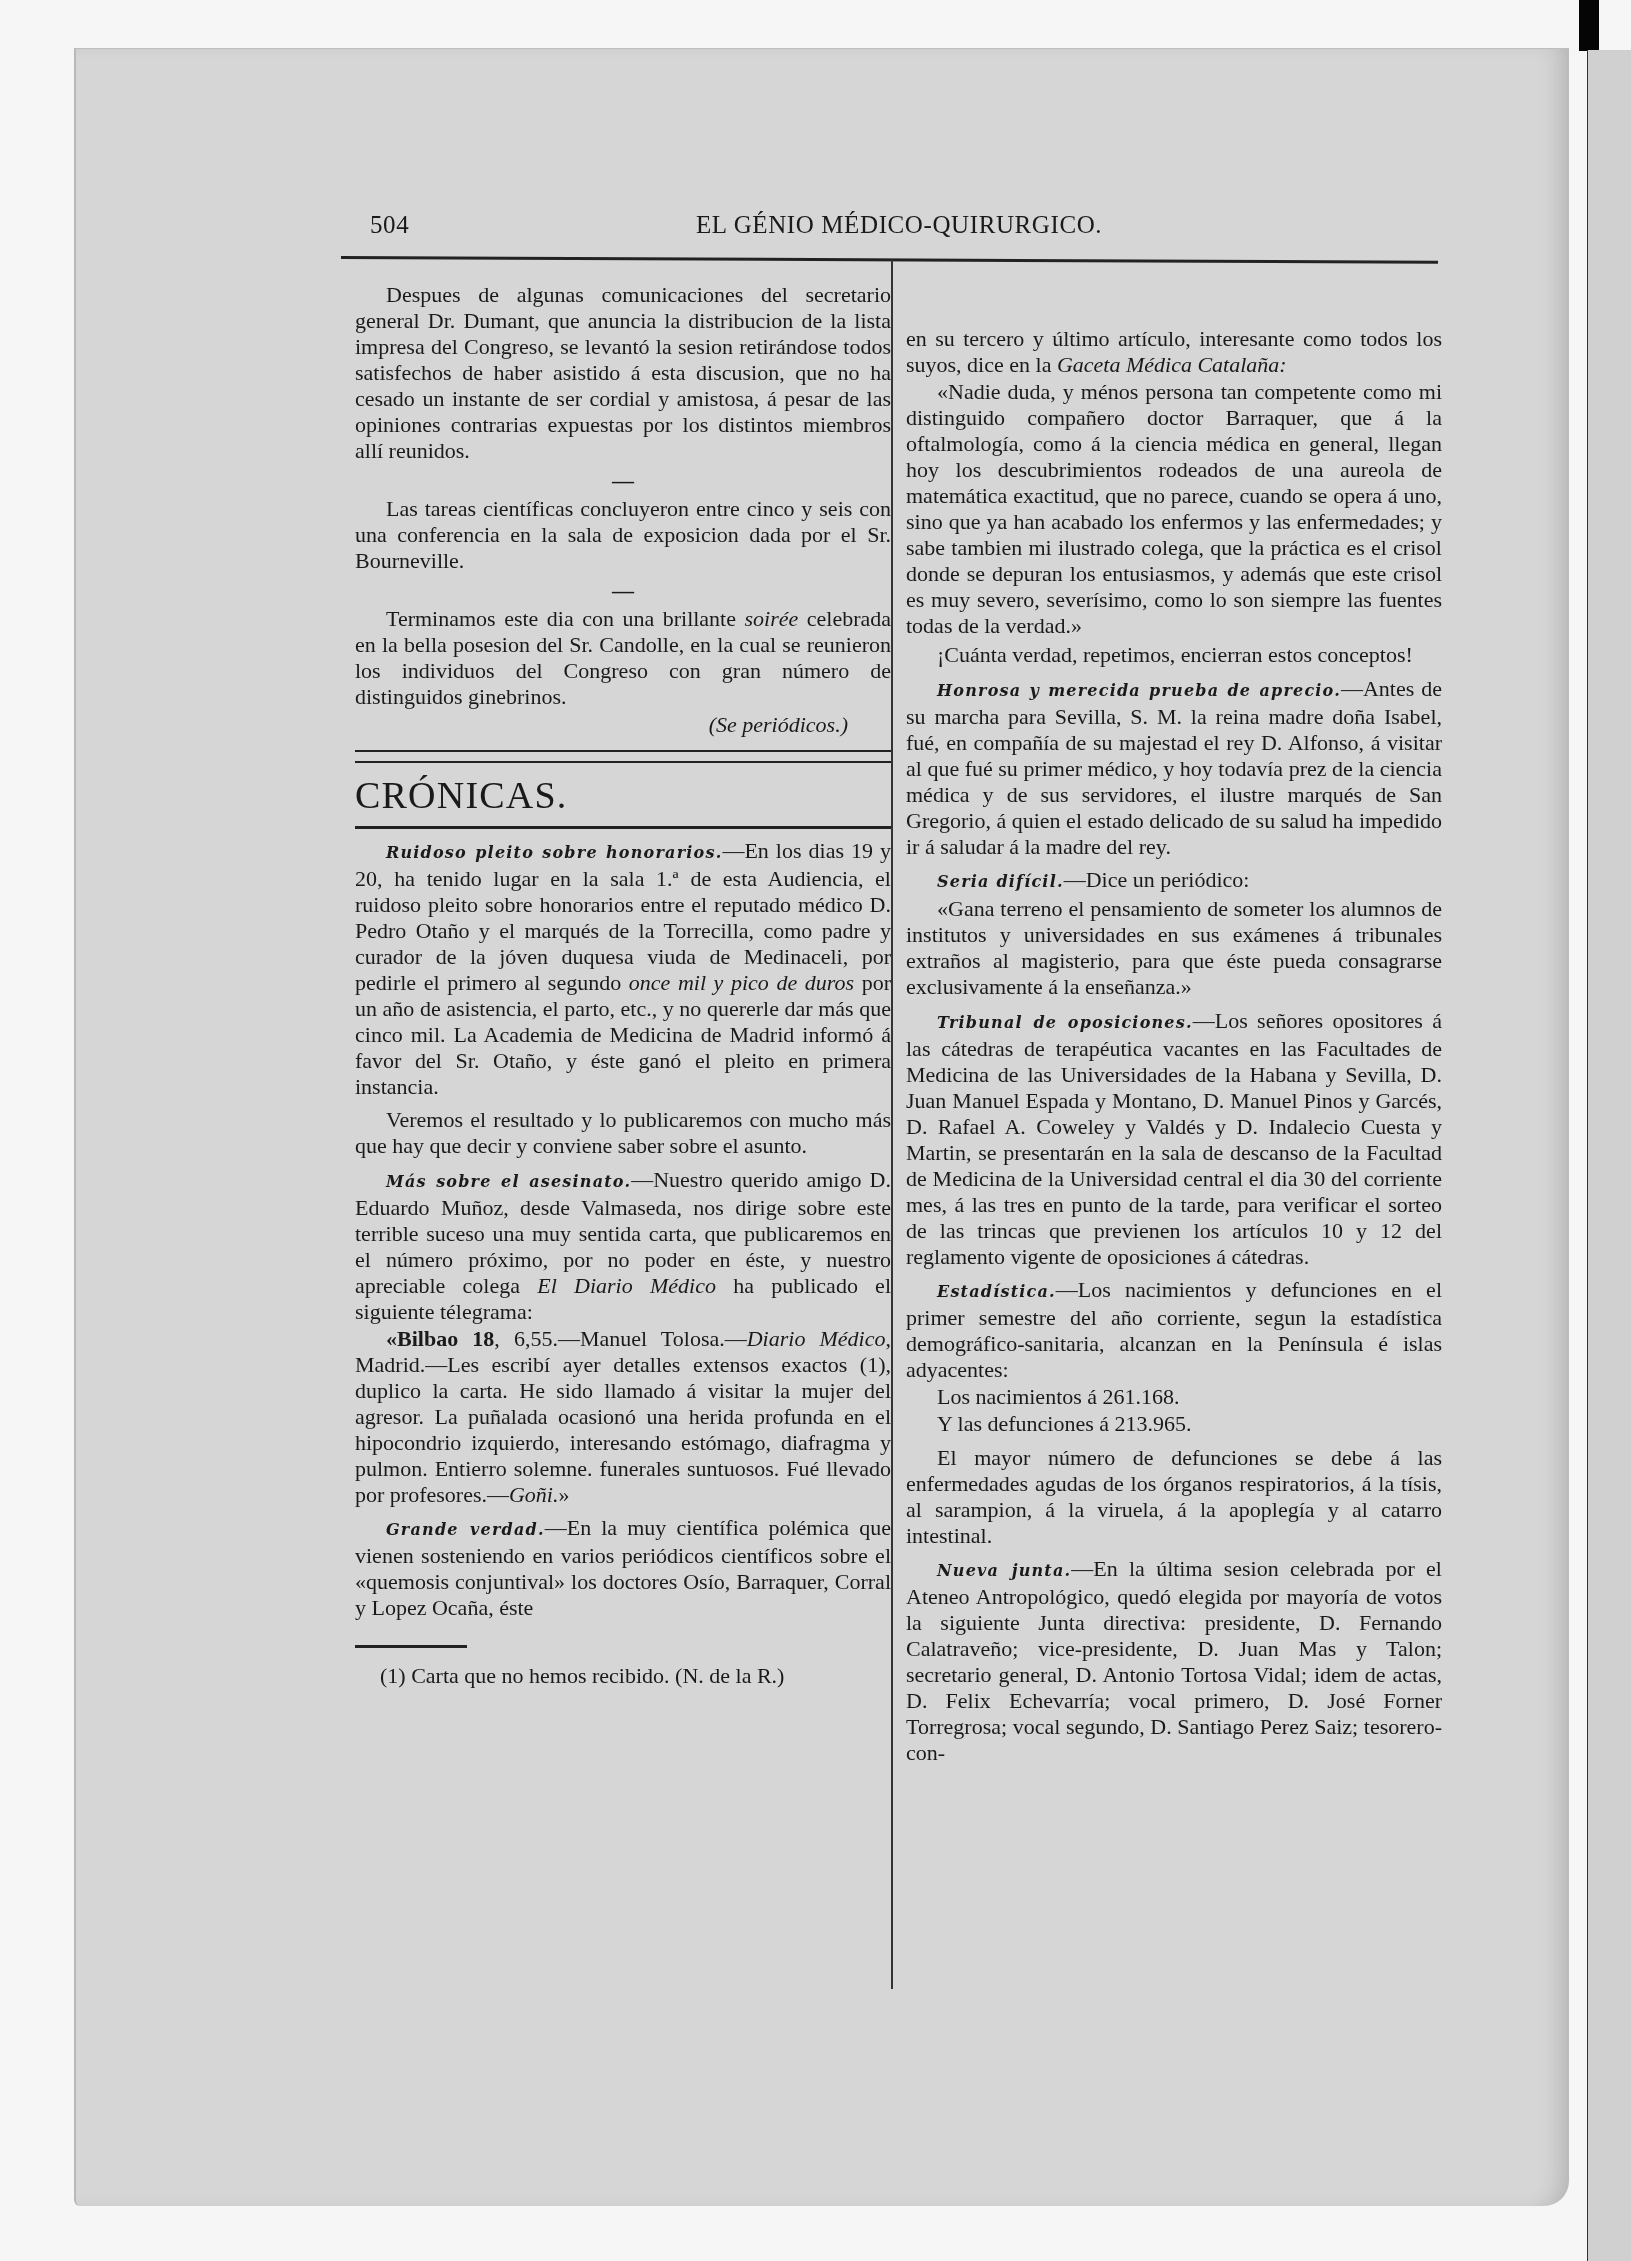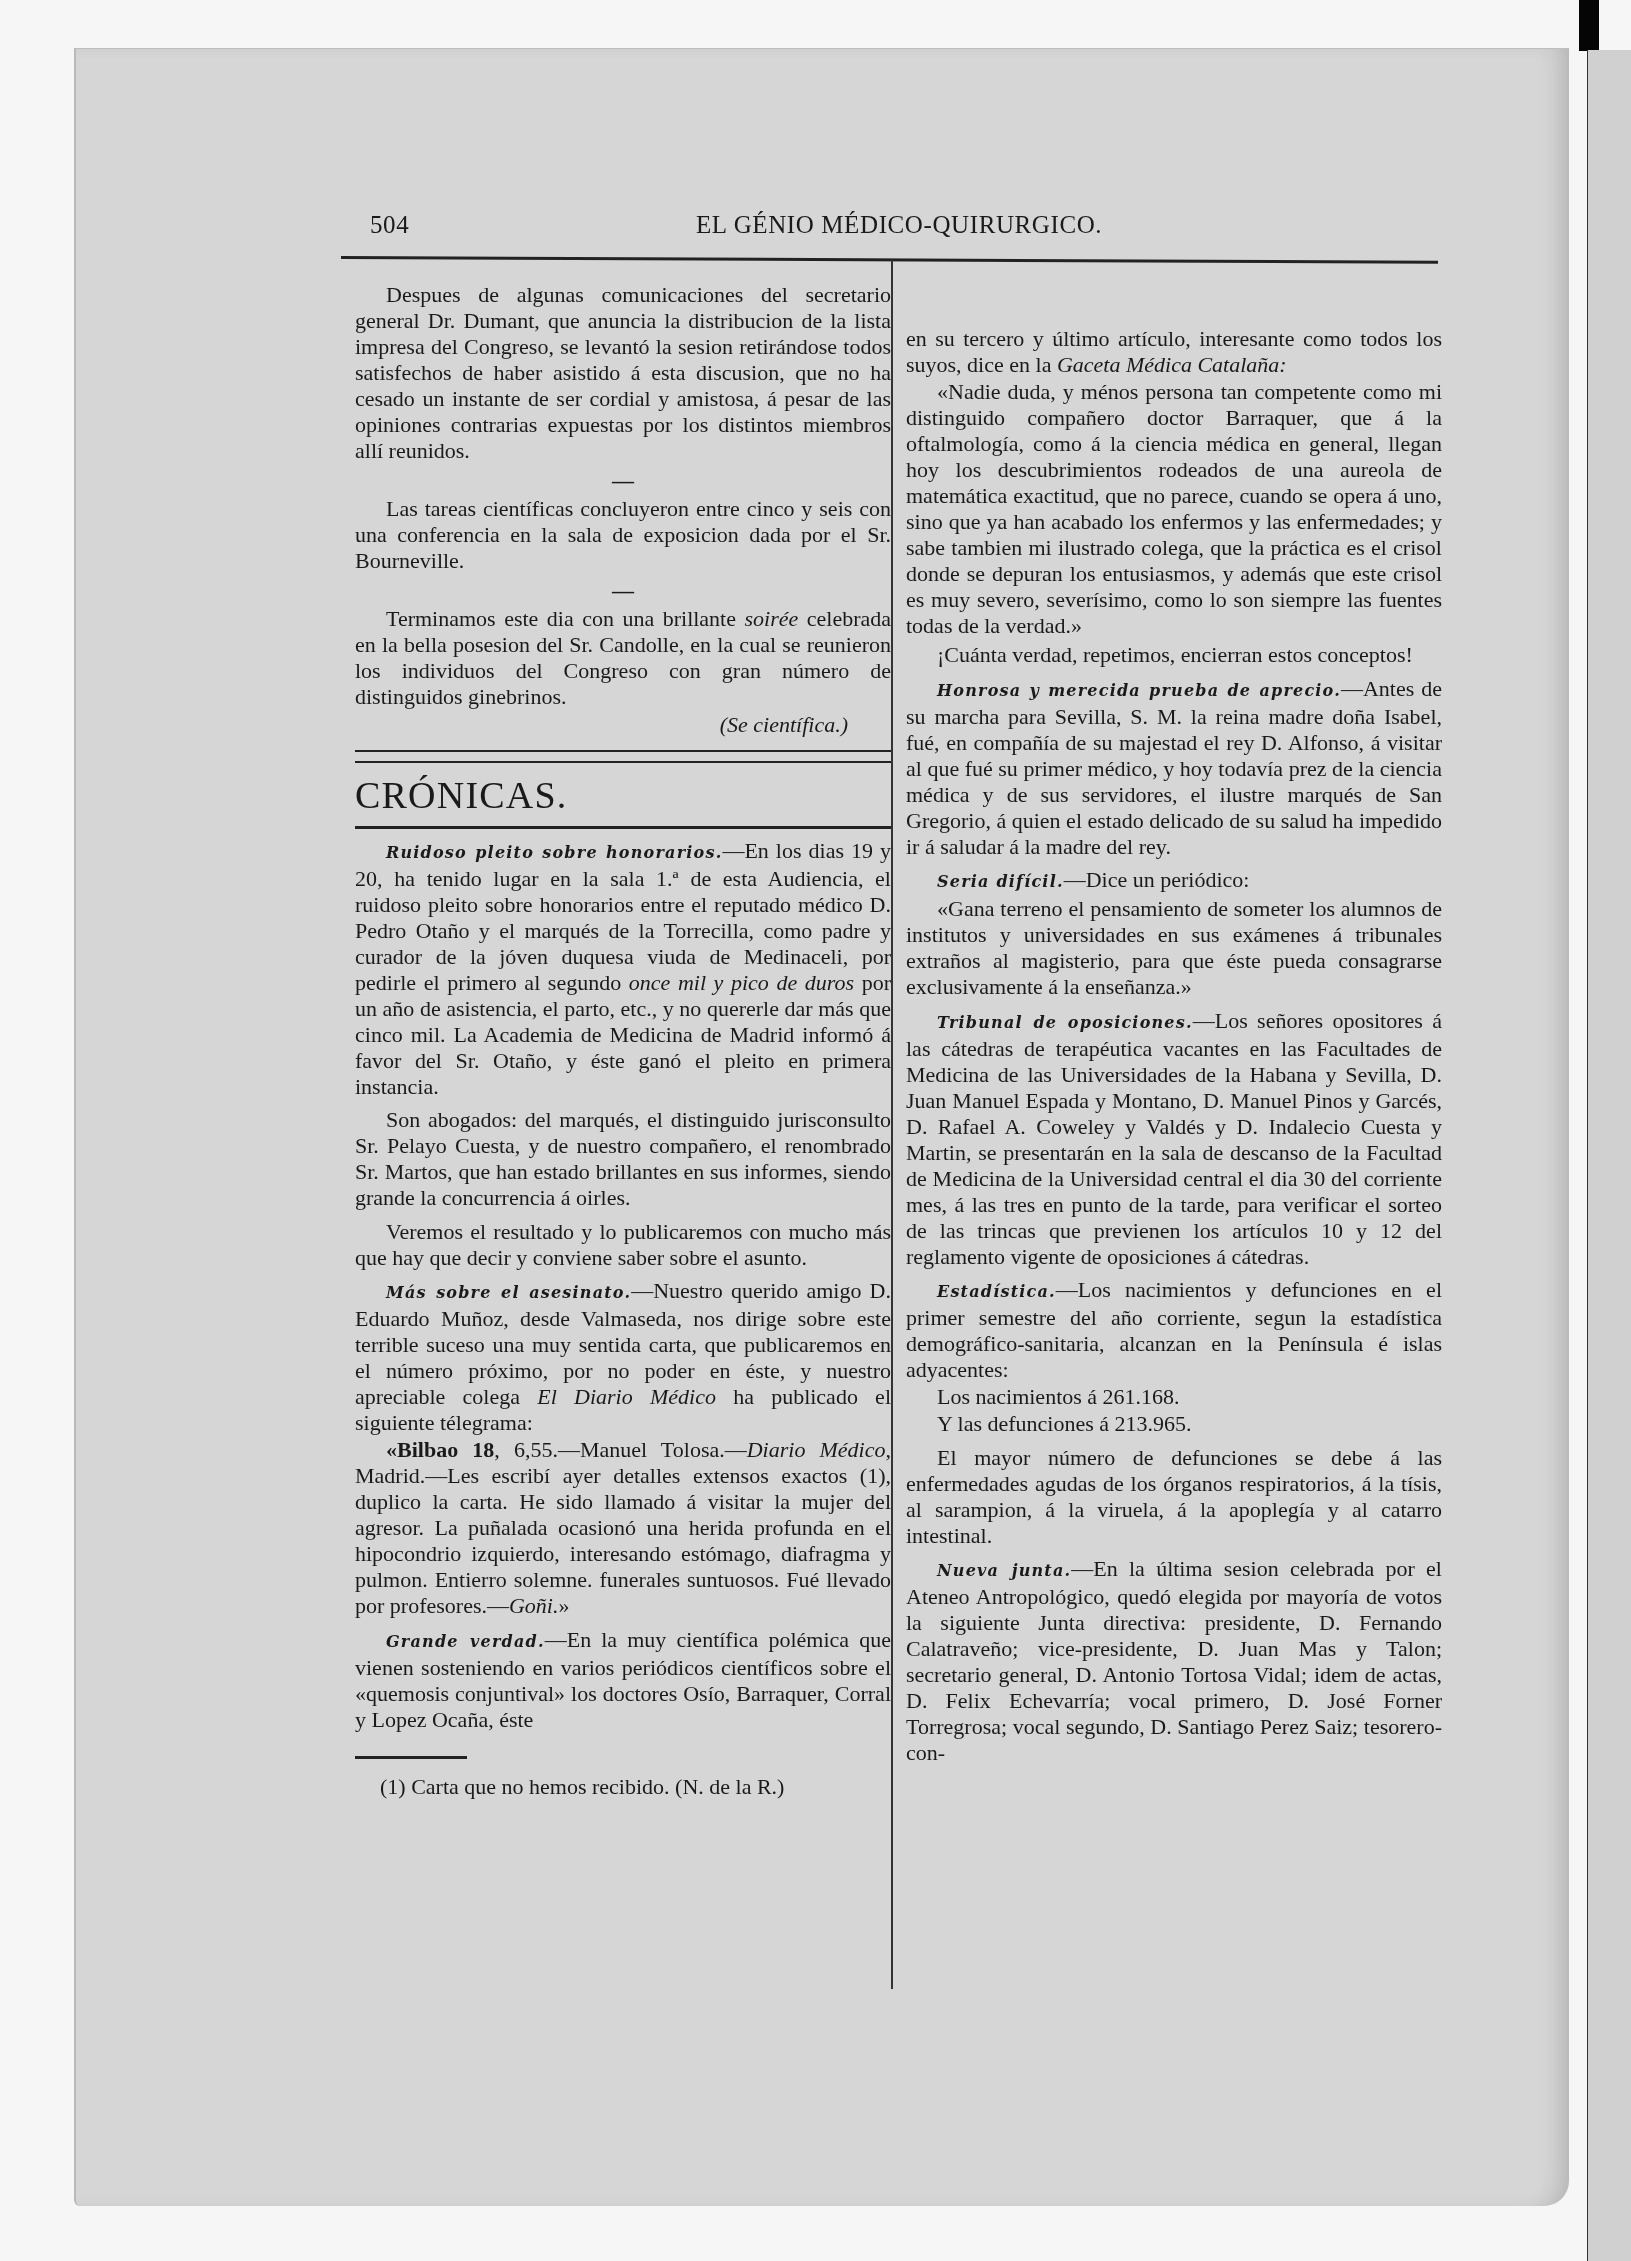--- a/index.html
+++ b/index.html
@@ -78,28 +78,27 @@
 </div>
 <div class="head-rule"></div>
 <div class="col-divider"></div>
 
 <div class="column col-left">
   <p>Despues de algunas comunicaciones del secretario general Dr. Dumant, que anuncia la distribucion de la lista impresa del Congreso, se levantó la sesion retirándose todos satisfechos de haber asistido á esta discusion, que no ha cesado un instante de ser cordial y amistosa, á pesar de las opiniones contrarias expuestas por los distintos miembros allí reunidos.</p>
   <div class="sep-dash">—</div>
   <p>Las tareas científicas concluyeron entre cinco y seis con una conferencia en la sala de exposicion dada por el Sr. Bourneville.</p>
   <div class="sep-dash">—</div>
   <p><span>Terminamos este dia con una brillante </span><span class="it">soirée</span><span> celebrada en la bella posesion del Sr. Candolle, en la cual se reunieron los individuos del Congreso con gran número de distinguidos ginebrinos.</span></p>
-  <div class="continued">(Se científica.)</div>
+  <div class="continued">(Se periódicos.)</div>
 
   <div class="double-rule"></div>
   <div class="section-title">CRÓNICAS.</div>
   <div class="rule-single"></div>
 
   <p><span class="rubric">Ruidoso pleito sobre honorarios.</span><span>—En los dias 19 y 20, ha tenido lugar en la sala 1.ª de esta Audiencia, el ruidoso pleito sobre honorarios entre el reputado médico D. Pedro Otaño y el marqués de la Torrecilla, como padre y curador de la jóven duquesa viuda de Medinaceli, por pedirle el primero al segundo </span><span class="it">once mil y pico de duros</span><span> por un año de asistencia, el parto, etc., y no quererle dar más que cinco mil. La Academia de Medicina de Madrid informó á favor del Sr. Otaño, y éste ganó el pleito en primera instancia.</span></p>
-  <p>Son abogados: del marqués, el distinguido jurisconsulto Sr. Pelayo Cuesta, y de nuestro compañero, el renombrado Sr. Martos, que han estado brillantes en sus informes, siendo grande la concurrencia á oirles.</p>
   <p>Veremos el resultado y lo publicaremos con mucho más que hay que decir y conviene saber sobre el asunto.</p>
 
   <p><span class="rubric">Más sobre el asesinato.</span><span>—Nuestro querido amigo D. Eduardo Muñoz, desde Valmaseda, nos dirige sobre este terrible suceso una muy sentida carta, que publicaremos en el número próximo, por no poder en éste, y nuestro apreciable colega </span><span class="it">El Diario Médico</span><span> ha publicado el siguiente télegrama:</span></p>
   <p style="margin-top:1.2px"><span class="bold">«Bilbao 18</span><span>, 6,55.—Manuel Tolosa.—</span><span class="it">Diario Médico</span><span>, Madrid.—Les escribí ayer detalles extensos exactos (1), duplico la carta. He sido llamado á visitar la mujer del agresor. La puñalada ocasionó una herida profunda en el hipocondrio izquierdo, interesando estómago, diafragma y pulmon. Entierro solemne. funerales suntuosos. Fué llevado por profesores.—</span><span class="it">Goñi.</span><span>»</span></p>
 
   <p><span class="rubric">Grande verdad.</span><span>—En la muy científica polémica que vienen sosteniendo en varios periódicos científicos sobre el «quemosis conjuntival» los doctores Osío, Barraquer, Corral y Lopez Ocaña, éste</span></p>
 
   <div class="footnote-rule"></div>
   <p class="footnote">(1)  Carta que no hemos recibido. (N. de la R.)</p>
 </div>

